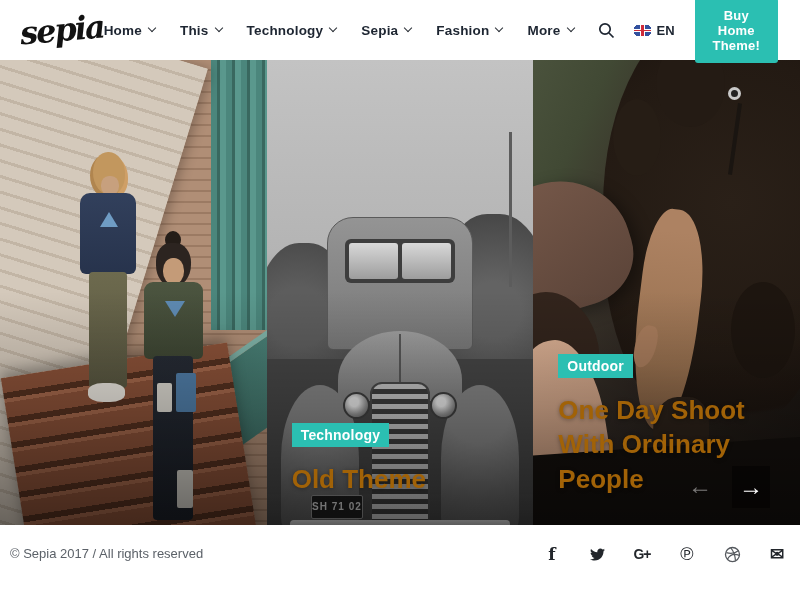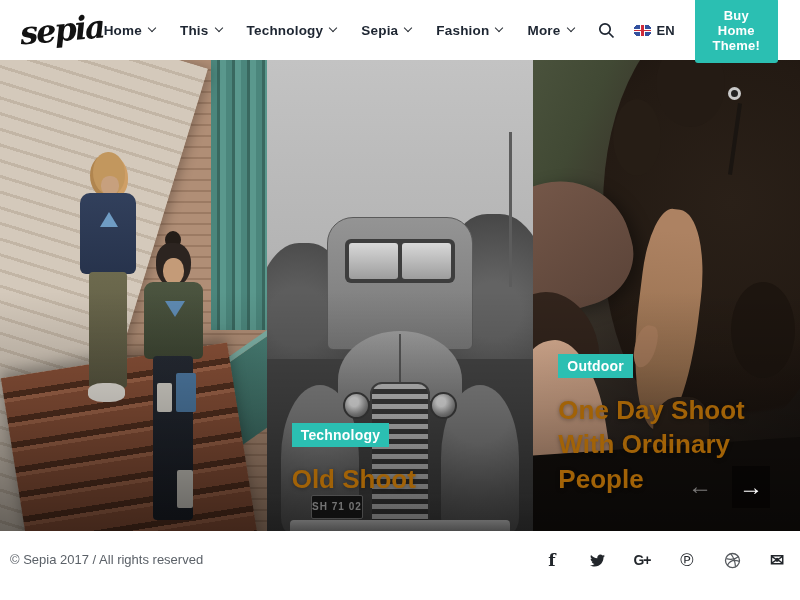--- a/index.html
+++ b/index.html
@@ -95,21 +95,21 @@
   .p-face-w { left:-7%; top:58%; width:35%; height:42%; background:linear-gradient(160deg,#dab094,#bd8f72); border-radius:55% 45% 52% 50%; transform:rotate(-9deg); }
   .p-cloth { left:-4%; bottom:-8%; width:112%; height:28%; background:#141009; background:#14100d; transform:rotate(-4deg); }
   .p-ring { right:22%; top:5.5%; width:13px; height:13px; border:3px solid #c9c9c9; border-radius:50%; background:#222; }
   .p-string { right:23.5%; top:9%; width:4px; height:15%; background:#1a1511; transform:rotate(8deg); }
 
   
   .slider-prev { position:absolute; right:83px; bottom:39px; width:34px; height:34px; display:flex; align-items:center; justify-content:center; color:rgba(255,255,255,.45); font-size:24px; z-index:10; cursor:pointer; }
   .slider-next { position:absolute; right:30px; bottom:34px; width:38px; height:42px; display:flex; align-items:center; justify-content:center; background:rgba(0,0,0,.45); color:#fff; font-size:24px; z-index:10; cursor:pointer; }
 
   
-  .footer { position:absolute; bottom:11px; left:0; width:100%; height:58px; background:#fff; display:flex; align-items:center; justify-content:space-between; padding:0 14px 0 10px; z-index:20; }
+  .footer { position:absolute; bottom:17px; left:0; width:100%; height:58px; background:#fff; display:flex; align-items:center; justify-content:space-between; padding:0 14px 0 10px; z-index:20; }
   .footer-left { font-size:13px; color:#5b6168; line-height:1.55; }
   .footer-link { color:var(--accent); cursor:pointer; text-decoration:none; }
   .social { display:flex; align-items:center; gap:27px; }
   .social-ic { display:flex; align-items:center; justify-content:center; width:18px; height:18px; color:#22262b; cursor:pointer; font-weight:700; }
   .ic-f { font-family:"DejaVu Serif", serif; font-size:17px; font-weight:700; }
   .ic-gp { font-size:14px; letter-spacing:-1px; }
   .ic-p { font-size:18px; font-weight:400; }
   .ic-mail { font-size:17px; }
 </style>
 </head>
@@ -203,21 +203,21 @@
           <div class="c-fend-r"></div>
           <div class="c-grille"></div>
           <div class="c-light-l"></div>
           <div class="c-light-r"></div>
           <div class="c-plate">SH 71 02</div>
           <div class="c-bumper"></div>
         </div>
       </div>
       <div class="slide-content">
         <span class="badge">Technology</span>
-        <div class="slide-title">Old Shoot</div>
+        <div class="slide-title">Old Theme</div>
       </div>
     </div>
 
     <div class="slide">
       <div class="ph ph3">
         <div class="p-hair"></div>
         <div class="p-curl1"></div>
         <div class="p-curl2"></div>
         <div class="p-curl3"></div>
         <div class="p-hat"></div>

